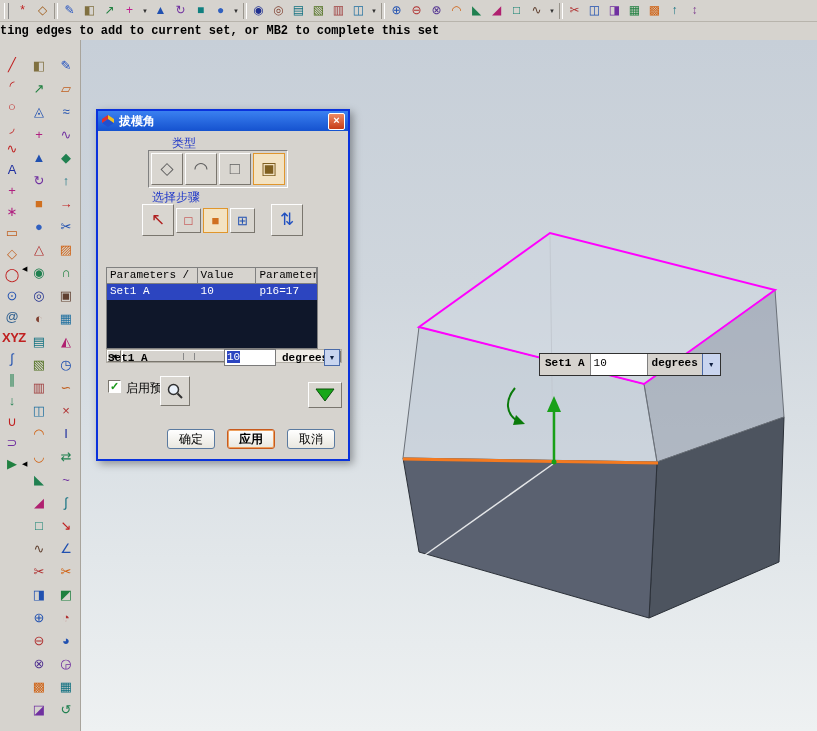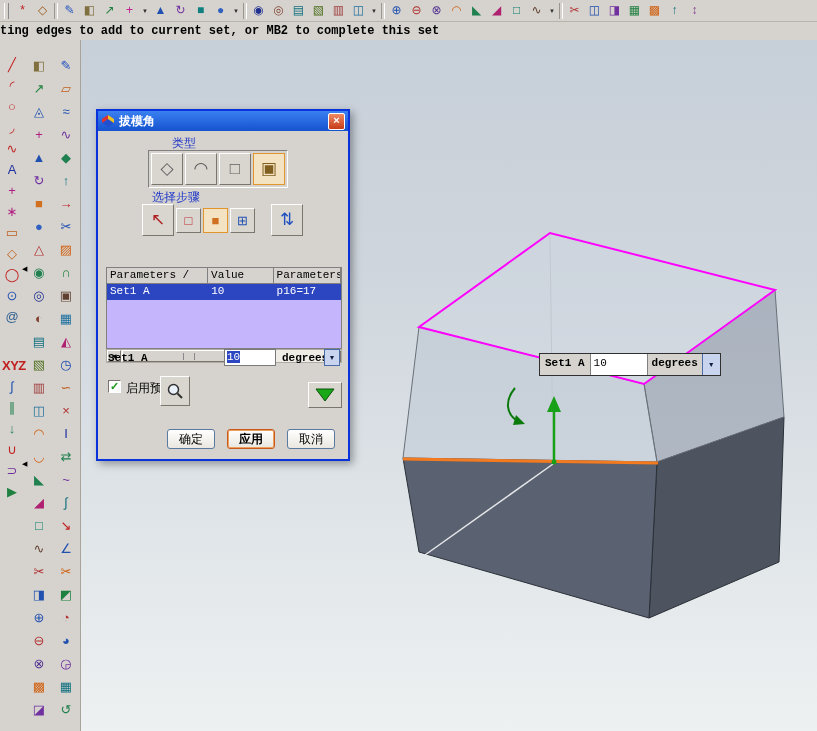--- a/index.html
+++ b/index.html
@@ -6,21 +6,21 @@
     font-family:"Liberation Sans",sans-serif;background:#d6d3ce;}
   #app{position:relative;width:817px;height:731px;background:#d6d3ce;}
 
   
   .top-toolbar{position:absolute;left:0;top:0;width:817px;height:22px;
     display:flex;align-items:center;gap:3px;padding-left:4px;box-sizing:border-box;
     background:#d6d3ce;border-bottom:1px solid #b8b4ac;}
   .grip{width:3px;height:16px;border-left:1px solid #fff;border-right:1px solid #888;margin-right:2px;}
   .tb-icon{display:inline-block;width:17px;height:17px;line-height:17px;text-align:center;
     font-size:12px;cursor:default;flex:0 0 auto;}
-  .tb-txt{font-size:6px;font-weight:bold;letter-spacing:-.5px;margin-top:28px;}
+  .tb-txt{font-size:6px;font-weight:bold;letter-spacing:-.5px;}
   .tb-sep{width:2px;height:16px;border-left:1px solid #9a968e;border-right:1px solid #fff;flex:0 0 auto;}
   .tb-dd{width:8px;font-size:6px;color:#303030;text-align:center;flex:0 0 auto;}
 
   
   .status-line{position:absolute;left:0;top:22px;width:817px;height:18px;
     font-family:"Liberation Mono",monospace;font-weight:bold;font-size:12px;line-height:18px;
     color:#000;background:#d6d3ce;white-space:nowrap;overflow:hidden;}
 
   
   .left-panel{position:absolute;left:0;top:40px;width:80px;height:691px;background:#d6d3ce;}
@@ -56,21 +56,21 @@
   .lbl-blue{position:absolute;color:#2038c8;font-size:12px;}
   .group-frame{position:absolute;display:inline-flex;gap:2px;padding:2px;background:#d6d3ce;
     border:1px solid;border-color:#808080 #ffffff #ffffff #808080;}
   .steps-row{position:absolute;display:flex;align-items:flex-start;gap:2px;}
   .dbtn{background:#d9d6d0;border:1px solid;border-color:#fdfdfd #7a766e #7a766e #fdfdfd;box-sizing:border-box;}
   .dbtn.big{width:32px;height:32px;line-height:30px;font-size:17px;}
   .dbtn.mid{width:25px;height:25px;line-height:23px;font-size:13px;margin-top:4px;}
   .dbtn.sel{background:#f3e3c3;border:1px solid #e0962c;}
   .dbtn.gap{margin-left:14px;}
 
-  .ptable{position:absolute;left:8px;top:136px;width:236px;height:82px;background:#c4b5fd;
+  .ptable{position:absolute;left:8px;top:136px;width:212px;height:82px;background:#0f172a;
     border:1px solid #808080;box-sizing:border-box;font-family:"Liberation Mono",monospace;font-size:11px;overflow:hidden;}
   .thead{display:flex;}
   .th{background:#d6d3ce;border-right:1px solid #808080;border-bottom:1px solid #808080;
     padding:1px 3px;box-sizing:border-box;height:16px;white-space:nowrap;overflow:hidden;}
   .tr-sel{display:flex;background:#2c45c0;color:#fff;height:16px;}
   .td{padding:1px 3px;box-sizing:border-box;white-space:nowrap;overflow:hidden;}
   .c1{width:102px;} .c2{width:66px;} .c3{width:68px;}
 
   .hscroll{position:absolute;left:8px;top:218px;width:236px;height:14px;background:#efece6;
     border:1px solid #b0aca4;box-sizing:border-box;}

